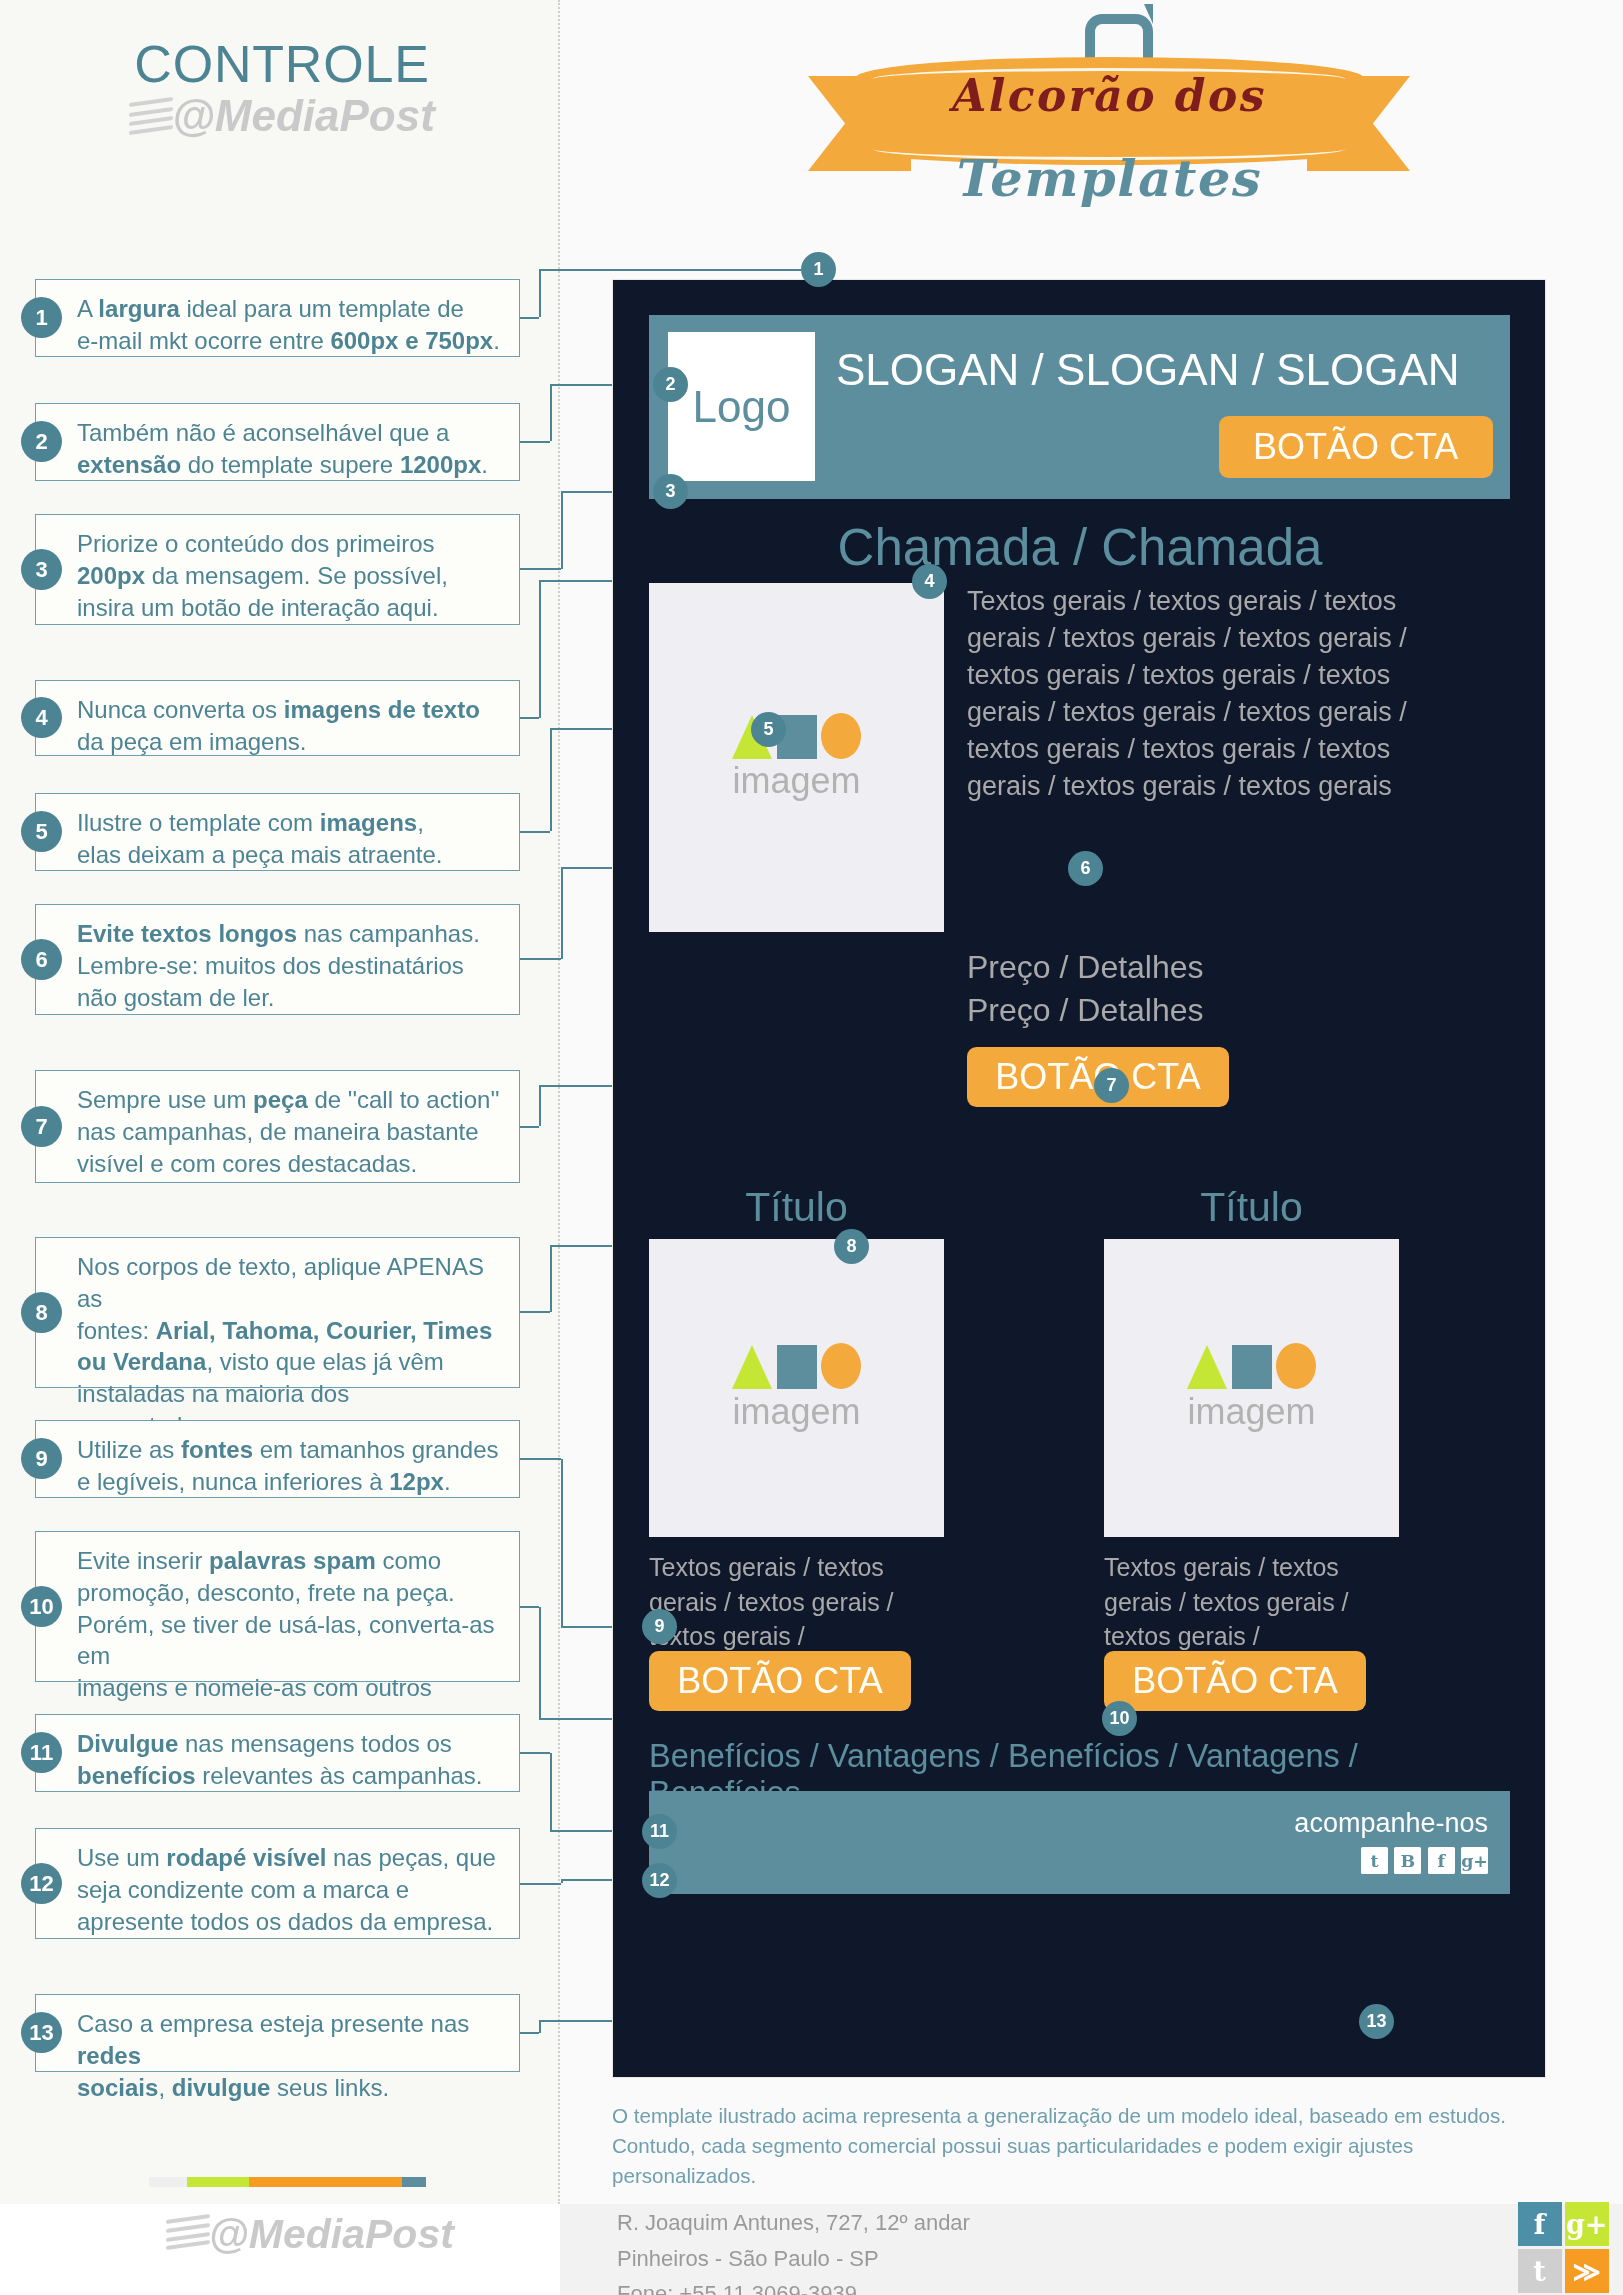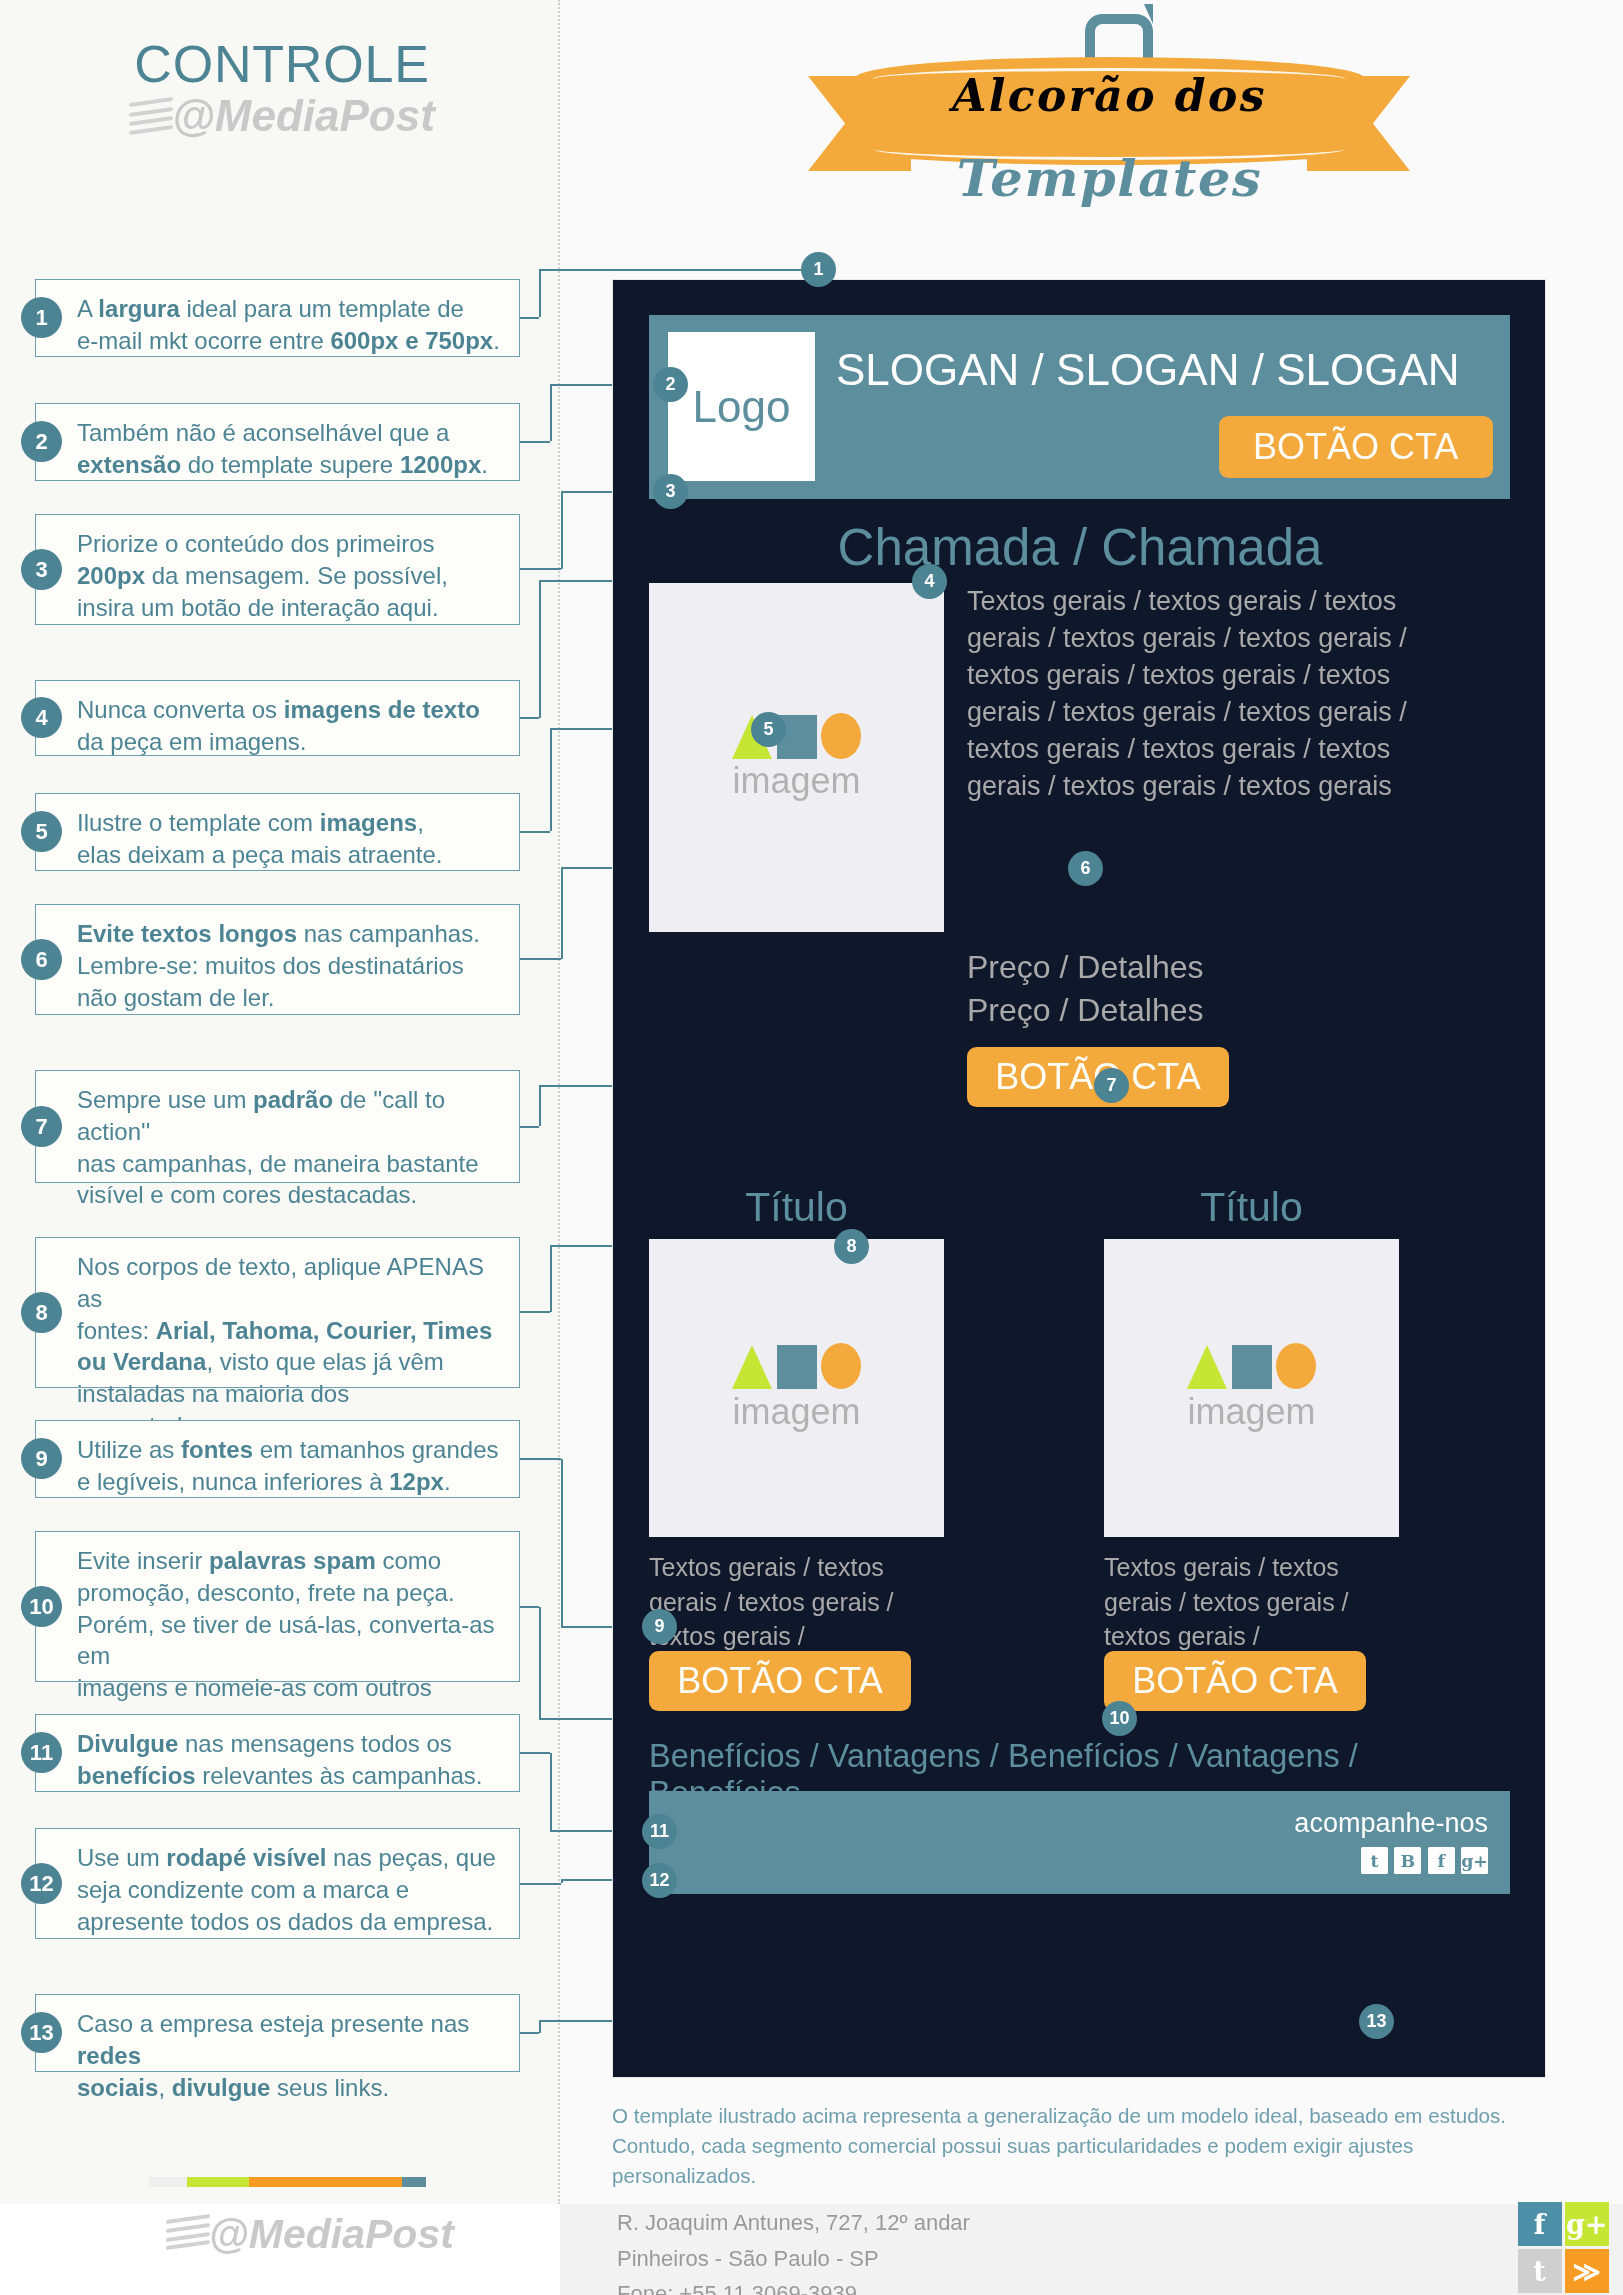--- a/index.html
+++ b/index.html
@@ -32,21 +32,21 @@
   .rib-hook:after{content:"";position:absolute;right:-10.3px;top:-20.6px;width:0;height:0;
      border-left:8px solid transparent;border-right:9.5px solid #5c8e9e;border-bottom:20.6px solid transparent;}
   .rib-tail{position:absolute;top:68px;width:103px;height:95px;background:#f4a93c;}
   .rib-tail.l{left:0;clip-path:polygon(0 0,100% 0,100% 100%,0 100%,36% 50%);}
   .rib-tail.r{right:0;clip-path:polygon(0 0,100% 0,64% 50%,100% 100%,0 100%);}
   .rib-main{position:absolute;left:48px;top:49px;width:507px;height:108px;background:#f4a93c;
      border-radius:50%/20.6px 20.6px 16px 16px;box-shadow:inset 0 0 0 0 #fff;}
   .rib-inner{position:absolute;left:65px;top:60px;width:472px;height:86px;
      border-top:3.2px solid #fdf6ea;border-bottom:3.2px solid #fdf6ea;border-radius:50%/11px;}
   .rib-word1{position:absolute;left:48px;top:62px;width:507px;text-align:center;
-     color:#000000;font-size:44px;font-weight:bold;font-style:italic;letter-spacing:2.4px;
+     color:#7f1d1d;font-size:44px;font-weight:bold;font-style:italic;letter-spacing:2.4px;
      font-family:"DejaVu Serif",serif;}
   .rib-word2{position:absolute;left:48px;top:140px;width:507px;text-align:center;
      color:#5c8e9e;font-size:51px;font-weight:bold;font-style:italic;letter-spacing:1.6px;
      font-family:"DejaVu Serif",serif;}
 
   
   .tip{position:absolute;left:35px;width:485px;border:1.6px solid #6f9fae;background:#fdfdfa;
      box-sizing:border-box;}
   .tipnum{position:absolute;left:-15px;width:41px;height:41px;border-radius:50%;
      background:#4d8494;color:#fff;font-size:22px;font-weight:bold;text-align:center;
@@ -172,21 +172,21 @@
     <div class="tip" style="top: 793px; height: 78px;">
       <div class="tipnum">5</div>
       <div class="tiptext">Ilustre o template com <b>imagens</b>,<br>elas deixam a peça mais atraente.</div>
     </div>
     <div class="tip" style="top: 904px; height: 111px;">
       <div class="tipnum">6</div>
       <div class="tiptext"><b>Evite textos longos</b> nas campanhas.<br>Lembre-se: muitos dos destinatários<br>não gostam de ler.</div>
     </div>
     <div class="tip" style="top: 1070px; height: 113px;">
       <div class="tipnum">7</div>
-      <div class="tiptext">Sempre use um <b>padrão</b> de ''call to action''<br>nas campanhas, de maneira bastante<br>visível e com cores destacadas.</div>
+      <div class="tiptext">Sempre use um <b>peça</b> de ''call to action''<br>nas campanhas, de maneira bastante<br>visível e com cores destacadas.</div>
     </div>
     <div class="tip" style="top: 1237px; height: 151px;">
       <div class="tipnum">8</div>
       <div class="tiptext">Nos corpos de texto, aplique APENAS as<br>fontes: <b>Arial, Tahoma, Courier, Times<br>ou Verdana</b>, visto que elas já vêm<br>instaladas na maioria dos computadores.</div>
     </div>
     <div class="tip" style="top: 1420px; height: 78px;">
       <div class="tipnum">9</div>
       <div class="tiptext">Utilize as <b>fontes</b> em tamanhos grandes<br>e legíveis, nunca inferiores à <b>12px</b>.</div>
     </div>
     <div class="tip" style="top: 1531px; height: 151px;">

